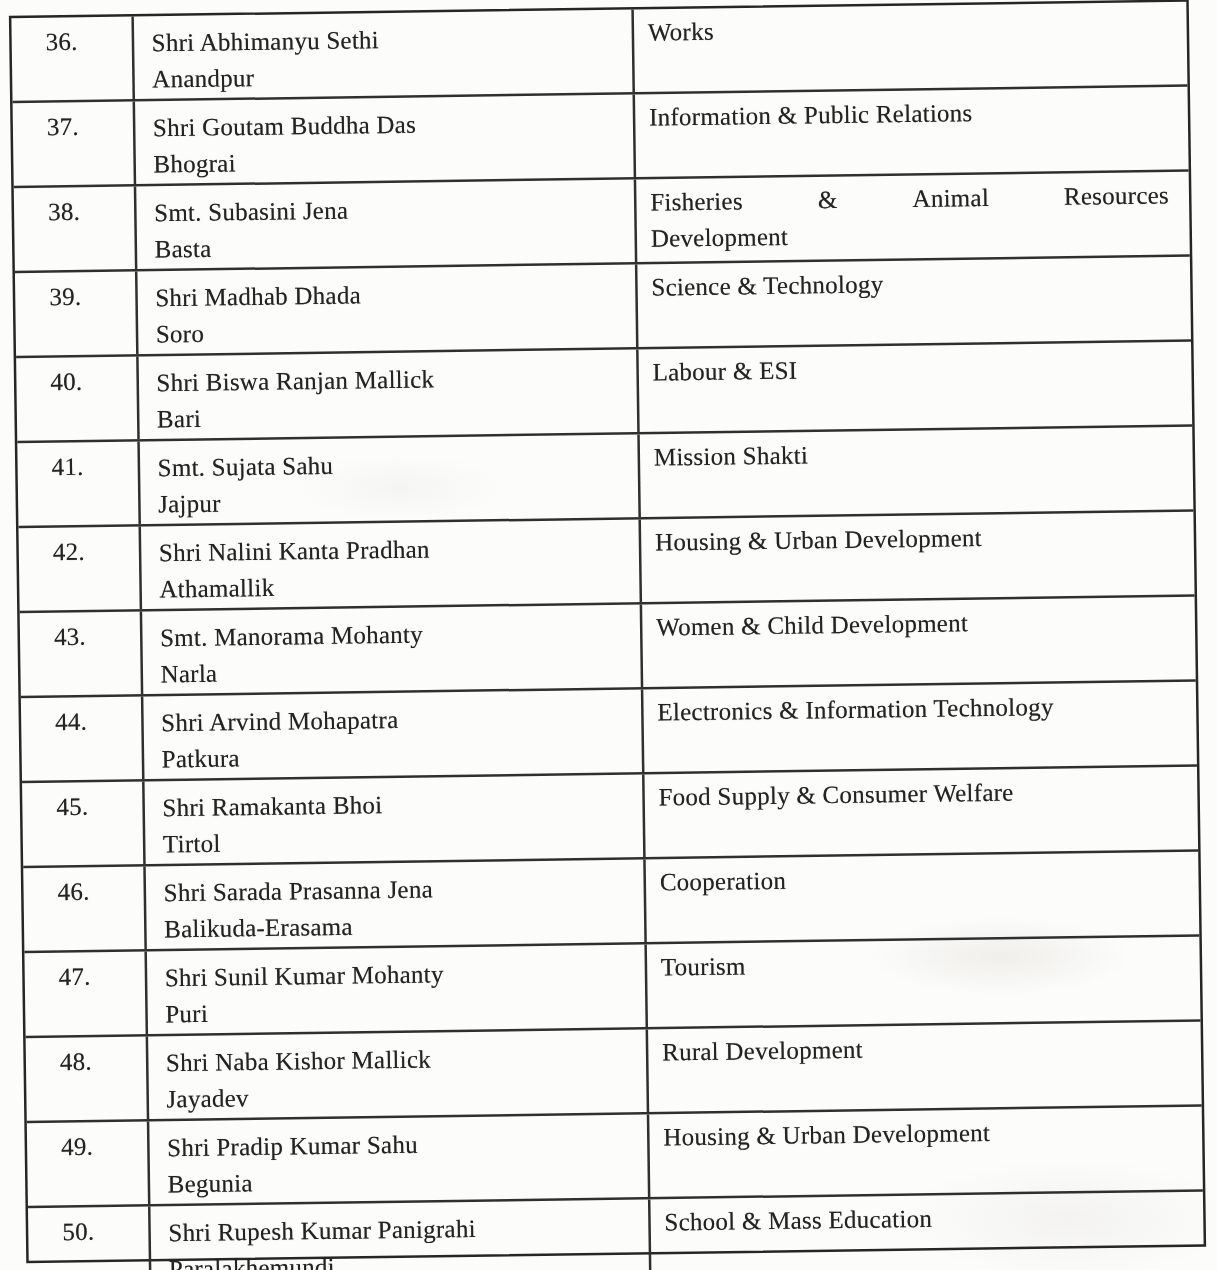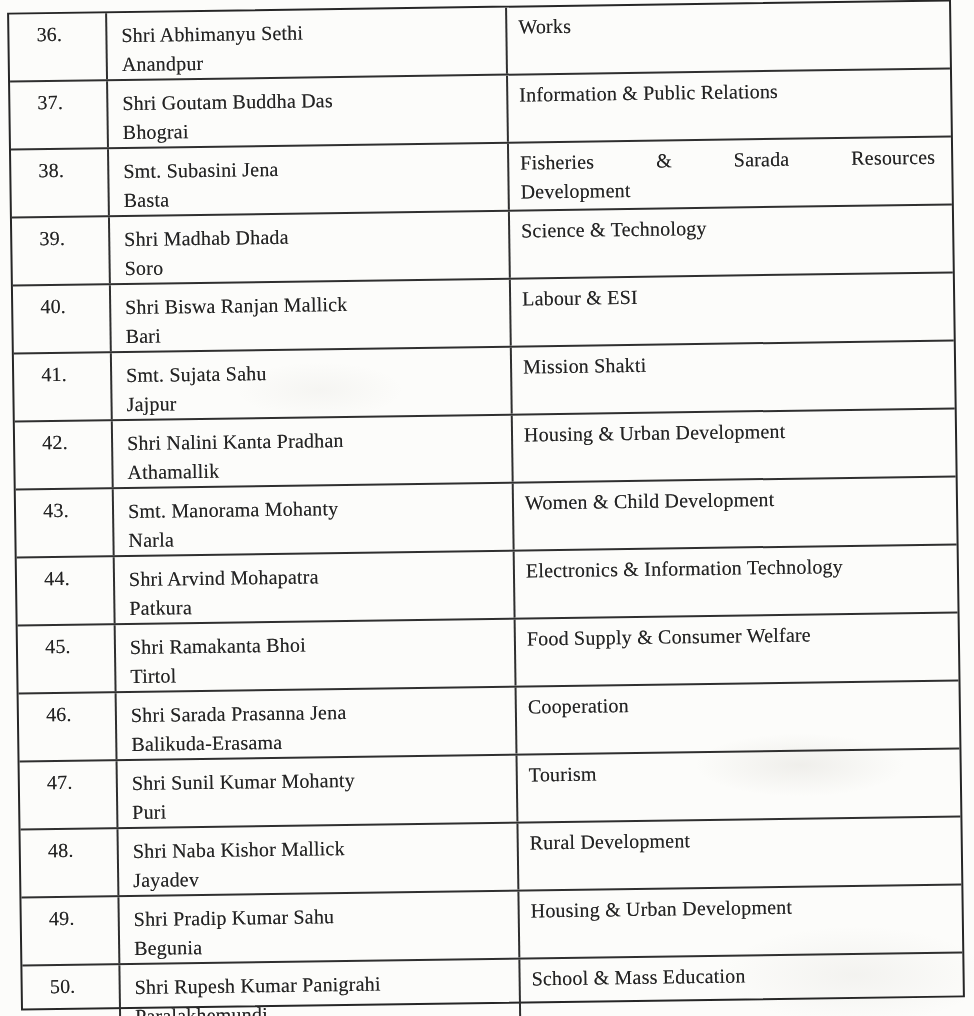--- a/index.html
+++ b/index.html
@@ -105,21 +105,21 @@
       <div class="row">
         <div class="cell c-num">38.</div>
         <div class="cell c-name">
           <div class="line">Smt. Subasini Jena</div>
           <div class="line">Basta</div>
         </div>
         <div class="cell c-dept">
           <div class="dept-line justified">
             <span>Fisheries</span>
             <span>&amp;</span>
-            <span>Sarada</span>
+            <span>Animal</span>
             <span>Resources</span>
           </div>
           <div class="dept-line"><span>Development</span></div>
         </div>
       </div>
       <div class="row">
         <div class="cell c-num">39.</div>
         <div class="cell c-name">
           <div class="line">Shri Madhab Dhada</div>
           <div class="line">Soro</div>

